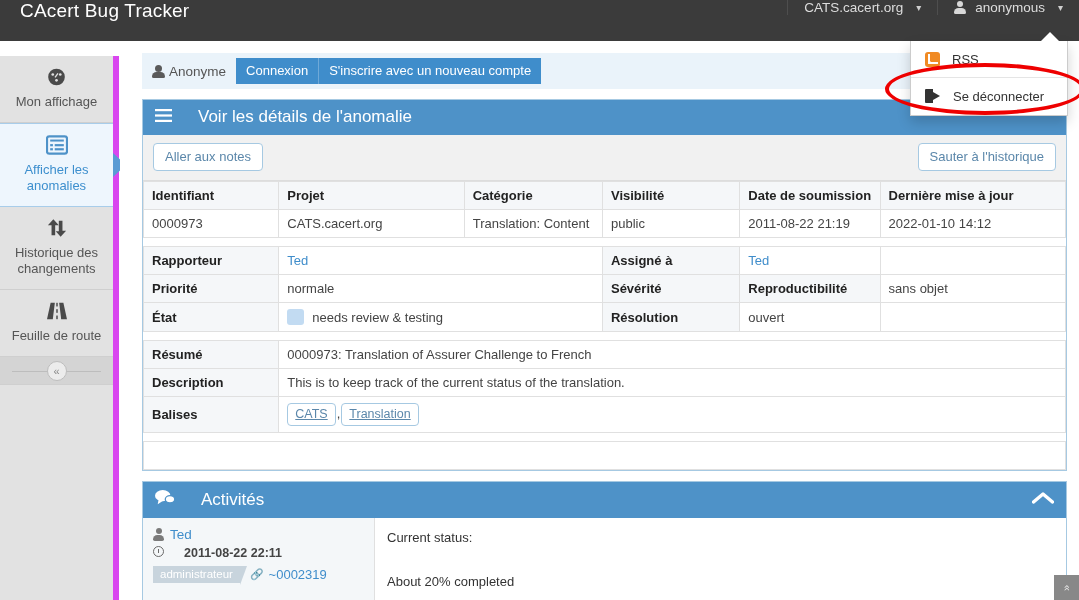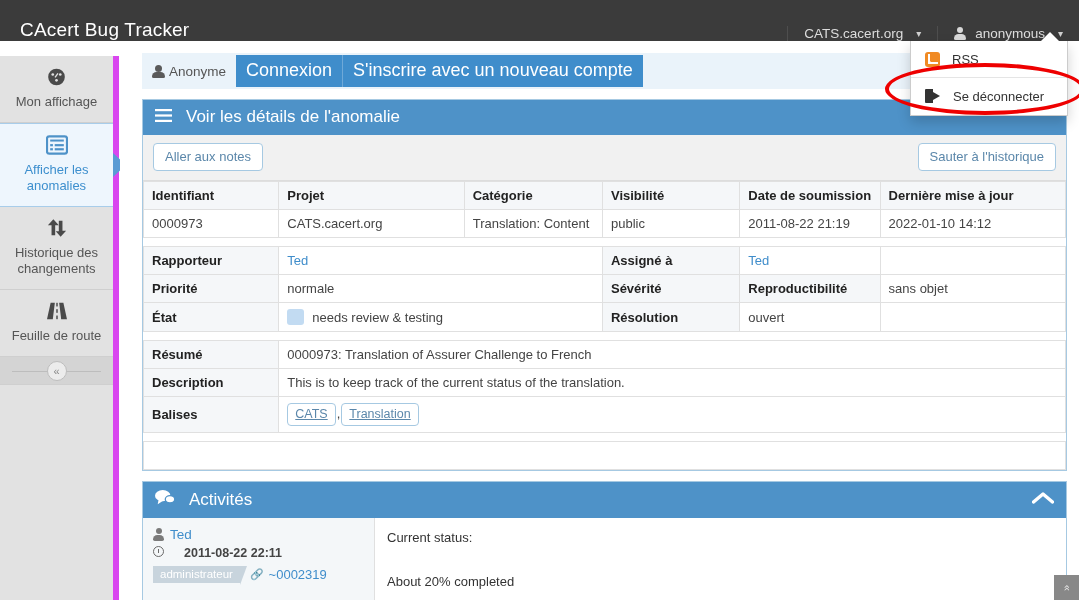--- a/index.html
+++ b/index.html
@@ -11,21 +11,21 @@
     font-family: "Liberation Sans", sans-serif;
     font-size: 13px;
     color: #333333;
   }
   #app { position: relative; width: 1079px; height: 600px; overflow: hidden; }
 
   
   .topbar {
     position: absolute; top: 0; left: 0; width: 1079px; height: 41px;
     background: #3b3b3b; color: #ffffff;
-    display: flex; align-items: flex-end;
+    display: flex; align-items: flex-start;
   }
   .brand {
     display: flex; align-items: center;
     padding: 0 20px;
     font-size: 19px; color: #ffffff; letter-spacing: .2px;
     white-space: nowrap;
   }
   .topbar-spacer { flex: 1 1 auto; }
   .topbar-item {
     display: flex; align-items: center; gap: 9px;
@@ -171,35 +171,35 @@
     width: 7px; height: 7px; border-radius: 50%; background: #5a5a5a;
   }
   .anon-user-ico::after {
     content: ""; position: absolute; left: 0; top: 8px;
     width: 13px; height: 6px; border-radius: 6px 6px 2px 2px; background: #5a5a5a;
   }
   .btn-blue {
     background: #3f8dcb; color: #ffffff;
     border: none; border-right: 1px solid #6fa9d8;
     padding: 5px 10px 6px 10px;
-    font-size: 18px; font-family: inherit;
+    font-size: 13px; font-family: inherit;
     cursor: pointer;
   }
   .btn-blue:last-of-type { border-right: none; }
 
   .panel {
     margin: 10px 12px 0 22px;
     border: 1px solid #a6c9e2;
     background: #ffffff;
   }
   .panel-head {
     background: #4e92c8; color: #ffffff;
     padding: 7px 12px 8px 12px;
     font-size: 17px;
-    display: flex; align-items: center; gap: 14px;
+    display: flex; align-items: center; gap: 26px;
   }
   .panel-head .hd-ico { flex: 0 0 auto; }
   .panel-head .hd-spacer { flex: 1 1 auto; }
   .panel-head .collapse-chev { cursor: pointer; }
 
   .btn-row {
     background: #f1f1f1;
     padding: 8px 10px 9px 10px;
     display: flex; gap: 5px;
     border-bottom: 1px solid #dddddd;

